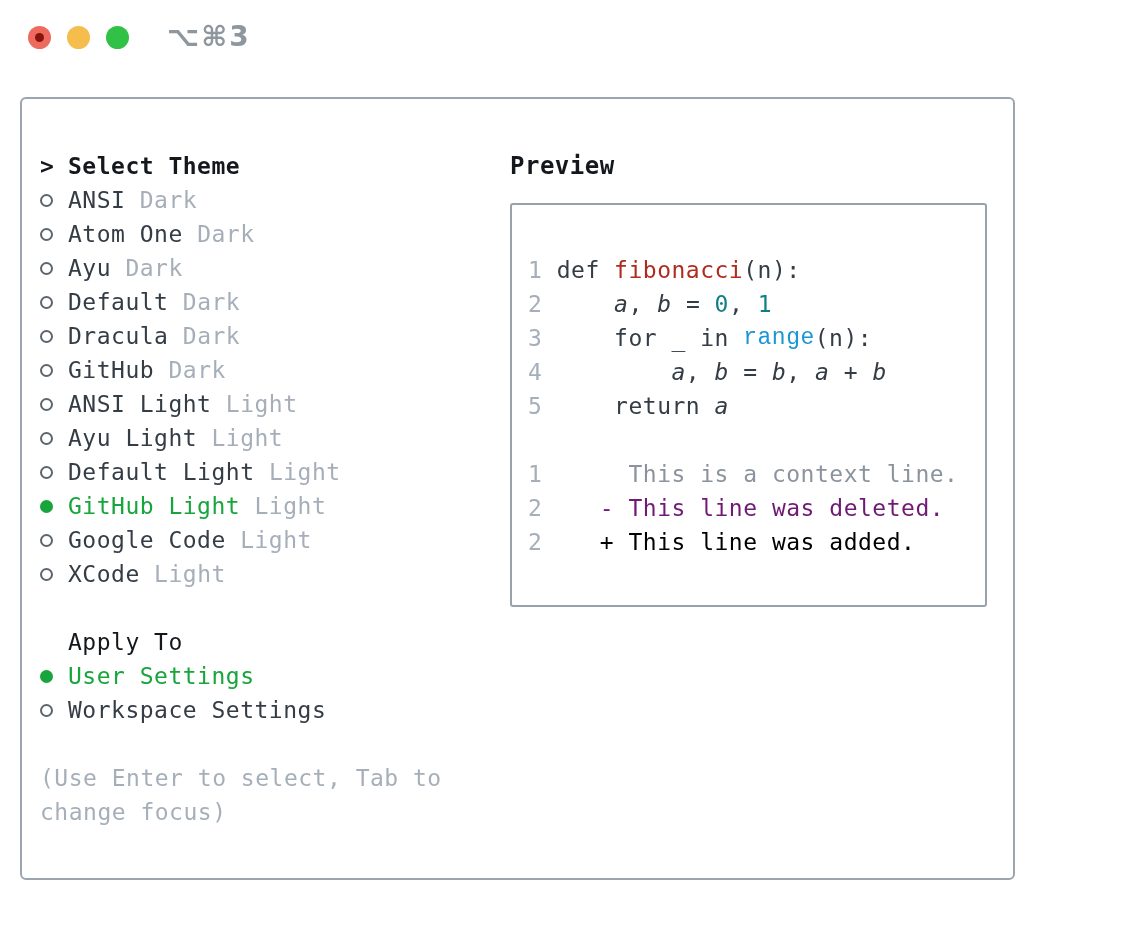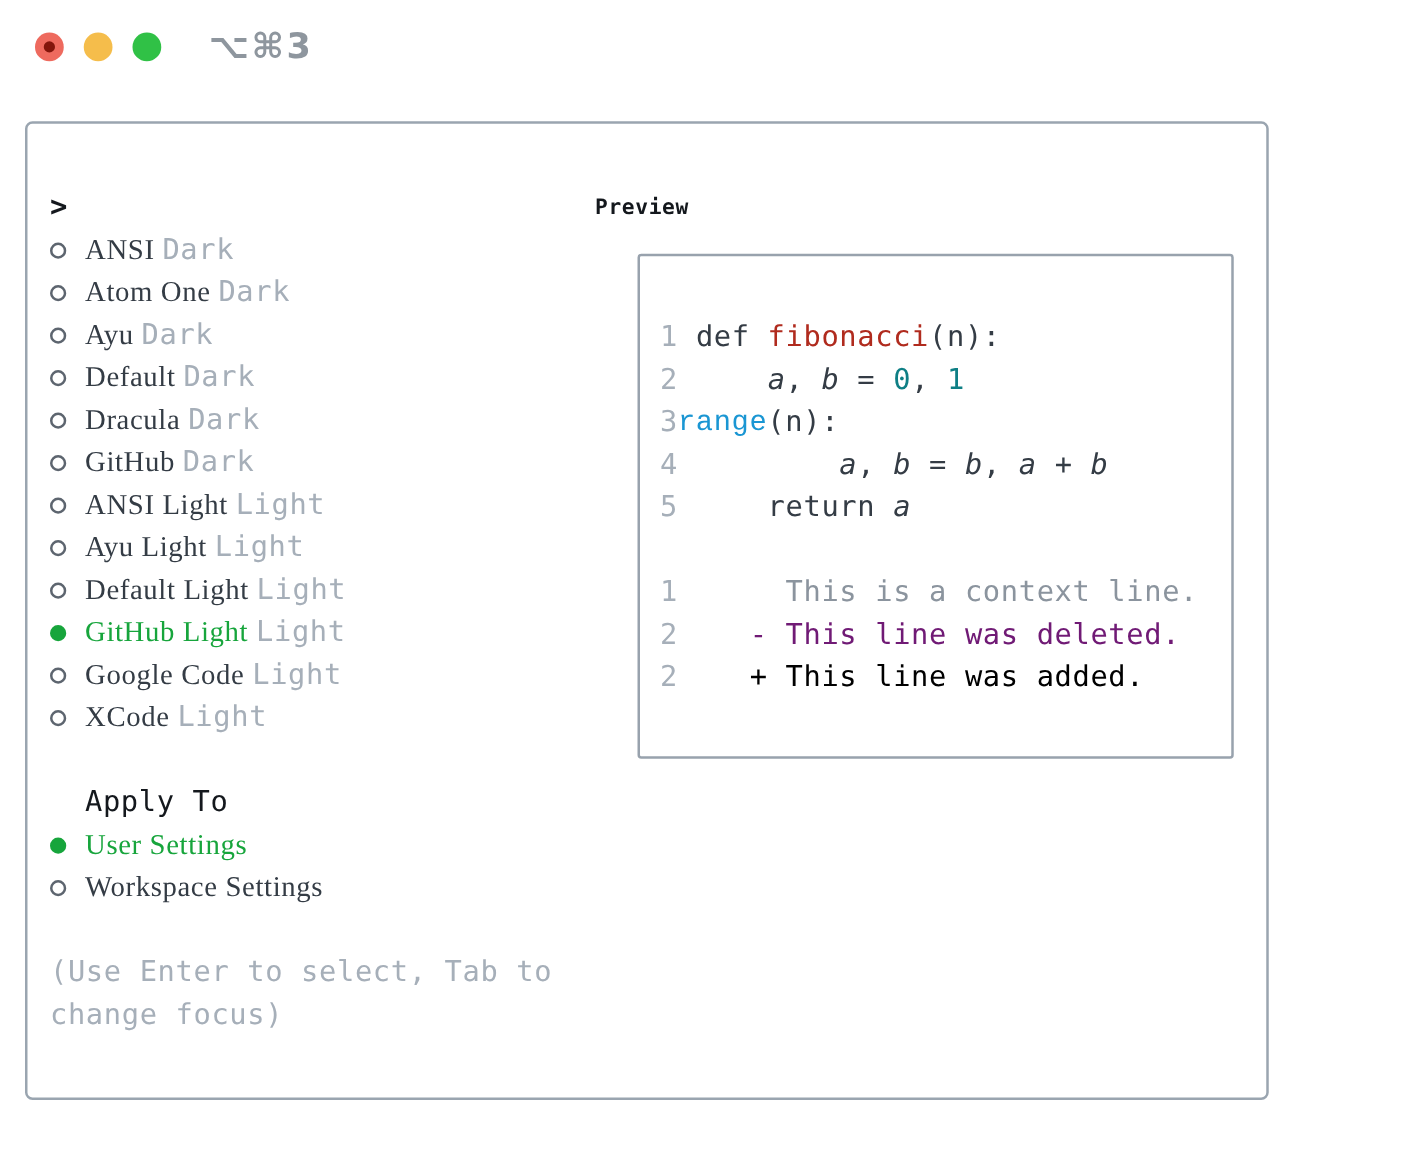--- a/index.html
+++ b/index.html
@@ -24,30 +24,30 @@
   
   .left-col { position:absolute; left:18px; top:50px; width:450px;
               font-size:23px; letter-spacing:0.5px; }
   .gen { display:contents; }
   .row { height:34px; display:flex; align-items:center; white-space:pre; }
   .header-row { font-weight:bold; color:#14181d; }
   .header-row .prompt { display:inline-block; width:28px; }
   .radio { flex:0 0 13px; width:13px; height:13px; margin:0 15px 0 0;
            border-radius:50%; border:2px solid #5d656f; }
   .radio.on { border-color:#17a53c; background:#17a53c; }
-  .theme-name { color:#343c45;font-family:Liberation Serif, serif; }
+  .theme-name { color:#343c45; }
   .theme-item.selected .theme-name { color:#17a53c; }
   .variant { color:#a6afb9; }
   .apply-header { color:#14181d; padding-left:28px; }
   .hint { color:#a6afb9;text-align:right; }
 
   
-  .preview-header { position:absolute; left:454px; top:50px; height:34px;
+  .preview-header { position:absolute; left:488px; top:50px; height:34px;
                     display:flex; align-items:center; font-weight:bold;
-                    font-size:17px; letter-spacing:0.5px; color:#14181d; }
+                    font-size:24px; letter-spacing:0.5px; color:#14181d; }
   .preview-box { position:absolute; left:488px; top:104px; width:477px; height:404px;
                  border:2px solid #98a2ad; border-radius:3px; background:#ffffff; }
   .code-block { position:absolute; left:16px; top:48px; font-size:23px; letter-spacing:0.5px; }
   .code-row { height:34px; display:flex; align-items:center; white-space:pre; }
   .seg-num     { color:#a6afb9; }
   .seg-plain   { color:#343c45; }
   .seg-fn      { color:#b02b1e; }
   .seg-lit     { color:#0e7f85; }
   .seg-builtin { color:#1a96d3;font-family:Liberation Mono, monospace; }
   .seg-var     { color:#343c45; font-style:italic; }
@@ -63,41 +63,41 @@
     <div class="light-dot"></div>
   </div>
   <div class="light yellow"></div>
   <div class="light green"></div>
   <div class="shortcut">⌥⌘3</div>
 </div>
 
 <div class="panel">
 
   <div class="left-col">
-    <div class="row header-row"><span class="prompt">&gt;</span></div>
+    <div class="row header-row"><span class="prompt">&gt;</span><span>Select Theme</span></div>
 
     <div id="theme-list" class="gen"><div class="row theme-item"><span class="radio"></span><span class="theme-name">ANSI </span><span class="variant">Dark</span></div><div class="row theme-item"><span class="radio"></span><span class="theme-name">Atom One </span><span class="variant">Dark</span></div><div class="row theme-item"><span class="radio"></span><span class="theme-name">Ayu </span><span class="variant">Dark</span></div><div class="row theme-item"><span class="radio"></span><span class="theme-name">Default </span><span class="variant">Dark</span></div><div class="row theme-item"><span class="radio"></span><span class="theme-name">Dracula </span><span class="variant">Dark</span></div><div class="row theme-item"><span class="radio"></span><span class="theme-name">GitHub </span><span class="variant">Dark</span></div><div class="row theme-item"><span class="radio"></span><span class="theme-name">ANSI Light </span><span class="variant">Light</span></div><div class="row theme-item"><span class="radio"></span><span class="theme-name">Ayu Light </span><span class="variant">Light</span></div><div class="row theme-item"><span class="radio"></span><span class="theme-name">Default Light </span><span class="variant">Light</span></div><div class="row theme-item selected"><span class="radio on"></span><span class="theme-name">GitHub Light </span><span class="variant">Light</span></div><div class="row theme-item"><span class="radio"></span><span class="theme-name">Google Code </span><span class="variant">Light</span></div><div class="row theme-item"><span class="radio"></span><span class="theme-name">XCode </span><span class="variant">Light</span></div></div>
 
     <div class="row"></div>
     <div class="row apply-header">Apply To</div>
 
     <div id="apply-list" class="gen"><div class="row theme-item selected"><span class="radio on"></span><span class="theme-name">User Settings</span></div><div class="row theme-item"><span class="radio"></span><span class="theme-name">Workspace Settings</span></div></div>
 
     <div class="row"></div>
     <div class="row hint">(Use Enter to select, Tab to</div>
     <div class="row hint">change focus)</div>
   </div>
 
   <div class="preview-header">Preview</div>
 
   <div class="preview-box">
     <div id="code-block" class="code-block">
         <div class="code-row"><span class="seg-num">1 </span><span class="seg-plain">def </span><span class="seg-fn">fibonacci</span><span class="seg-plain">(n):</span></div>
         <div class="code-row"><span class="seg-num">2</span><span class="seg-plain">     </span><span class="seg-var">a</span><span class="seg-plain">, </span><span class="seg-var">b</span><span class="seg-plain"> = </span><span class="seg-lit">0</span><span class="seg-plain">, </span><span class="seg-lit">1</span></div>
-        <div class="code-row"><span class="seg-num">3</span><span class="seg-builtin">range</span><span class="seg-plain">(n):</span></div>
+        <div class="code-row"><span class="seg-num">3</span><span class="seg-plain">     for _ in </span><span class="seg-builtin">range</span><span class="seg-plain">(n):</span></div>
         <div class="code-row"><span class="seg-num">4</span><span class="seg-plain">         </span><span class="seg-var">a</span><span class="seg-plain">, </span><span class="seg-var">b</span><span class="seg-plain"> = </span><span class="seg-var">b</span><span class="seg-plain">, </span><span class="seg-var">a</span><span class="seg-plain"> + </span><span class="seg-var">b</span></div>
         <div class="code-row"><span class="seg-num">5</span><span class="seg-plain">     return </span><span class="seg-var">a</span></div>
         <div class="code-row"></div>
         <div class="code-row"><span class="seg-num">1</span><span class="seg-ctx">      This is a context line.</span></div>
         <div class="code-row"><span class="seg-num">2</span><span class="seg-plain">    </span><span class="seg-del">- This line was deleted.</span></div>
         <div class="code-row"><span class="seg-num">2</span><span class="seg-plain">    </span><span class="seg-add">+ This line was added.</span></div>
       </div>
   </div>
 
 </div>

